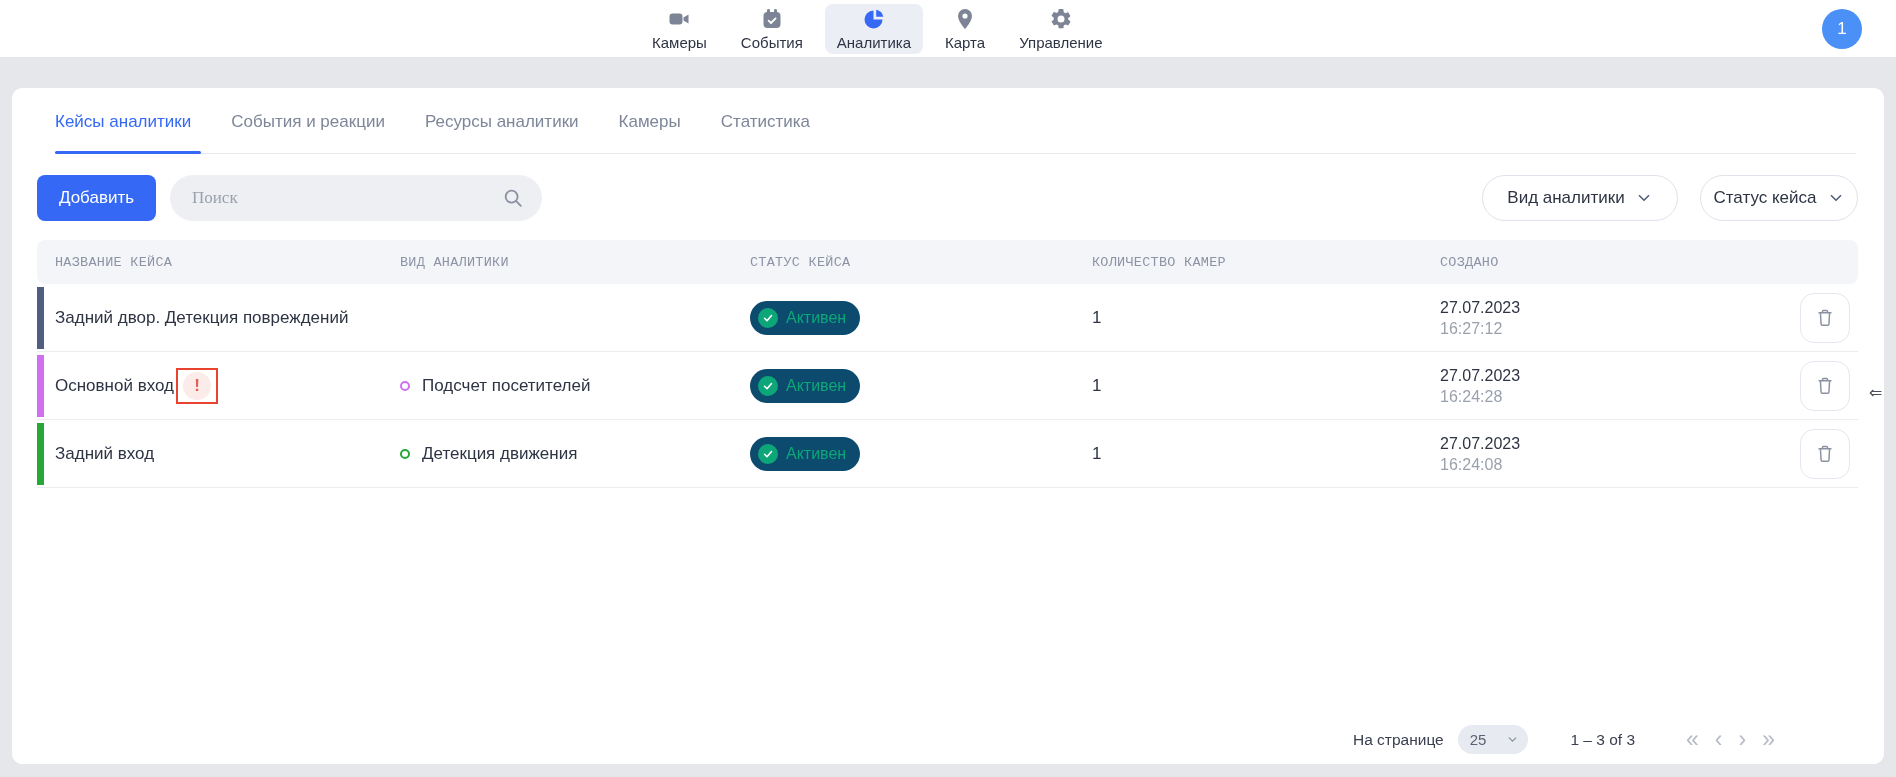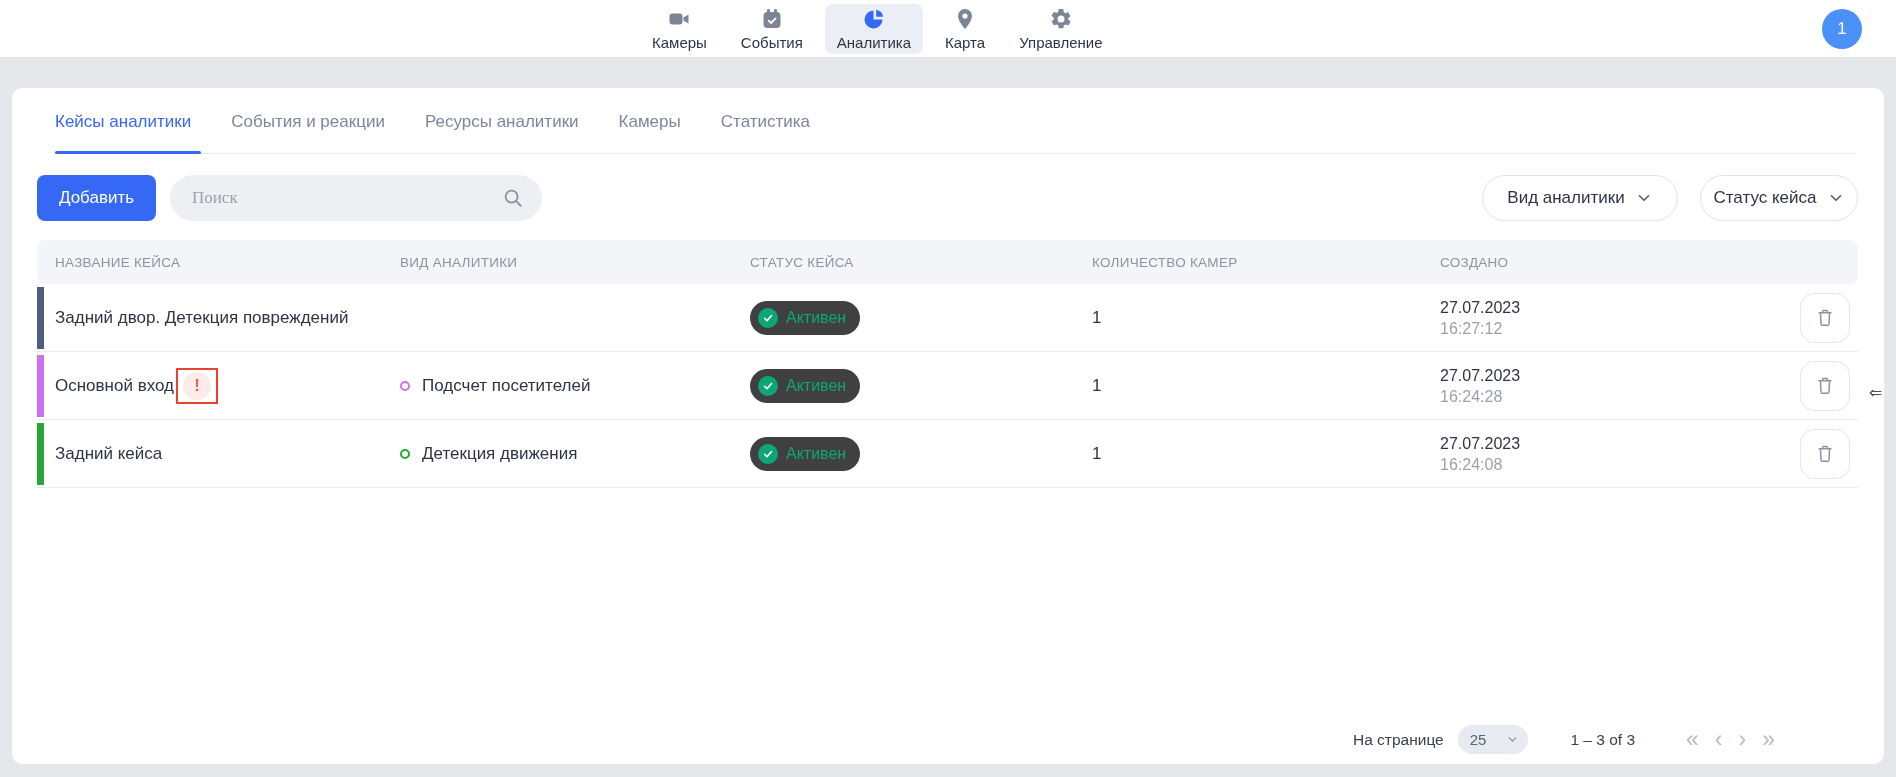--- a/index.html
+++ b/index.html
@@ -34,31 +34,31 @@
   .search-wrap { position:absolute; left:158px; top:87px; width:372px; height:46px; background:#edeff3; border-radius:23px; display:flex; align-items:center; }
   .search-input { flex:1; border:none; background:transparent; outline:none; padding:0 10px 0 22px; font-size:17px; color:#2e3444; font-family:Liberation Serif, serif; }
   .search-input::placeholder { color:#9aa1ae; }
   .search-icon { margin-right:18px; color:#8a91a0; display:flex; cursor:pointer; }
   .filter-pill { position:absolute; top:87px; height:46px; background:#fff; border:1px solid #dfe2ea; border-radius:23px; display:flex; align-items:center; justify-content:center; gap:10px; font-size:17px; color:#2e3444; cursor:pointer; }
   .filter-pill .chev { color:#55617a; display:flex; }
   .filter-analytics { left:1470px; width:196px; }
   .filter-status { left:1688px; width:158px; }
 
   
-  .thead { position:absolute; left:25px; top:152px; width:1821px; height:44px; background:#f4f5f9; border-radius:8px; }
+  .thead { position:absolute; left:25px; top:152px; width:1821px; height:44px; background:#f4f5f9; border-radius:8px;font-family:Liberation Mono, monospace; }
   .th { position:absolute; top:0; height:44px; display:flex; align-items:center; font-size:13.5px; color:#8c93a5; letter-spacing:.02em; white-space:nowrap; }
   .col-name { left:18px; } .col-type { left:363px; } .col-status { left:713px; }
   .col-cams { left:1055px; } .col-created { left:1403px; }
 
   .row { position:absolute; left:25px; width:1821px; height:68px; border-bottom:1px solid #ebecf0; cursor:pointer; }
   .row-0 { top:196px; } .row-1 { top:264px; } .row-2 { top:332px; }
   .stripe { position:absolute; left:0; top:3px; width:7px; height:62px; background:var(--accent,#ccc); }
   .cell { position:absolute; top:0; height:68px; display:flex; align-items:center; font-size:17px; color:#2e3444; white-space:nowrap; }
   .type-ring { width:10px; height:10px; border:2px solid var(--accent,#ccc); border-radius:50%; margin-right:12px; flex:0 0 auto; }
-  .status-badge { height:34px; padding:0 14px 0 8px; background:#404040; border-radius:17px; display:flex; align-items:center; gap:8px; color:#0ca678; font-size:16px; }
+  .status-badge { height:34px; padding:0 14px 0 8px; background:#0c4a6e; border-radius:17px; display:flex; align-items:center; gap:8px; color:#0ca678; font-size:16px; }
   .badge-check { width:20px; height:20px; border-radius:50%; background:#0ca678; display:flex; align-items:center; justify-content:center; }
   .created-cell { flex-direction:column; align-items:flex-start; justify-content:center; gap:3px; }
   .created-date { font-size:16px; color:#2e3444; }
   .created-time { font-size:16px; color:#9aa1ae; }
   .delete-btn { position:absolute; left:1763px; top:9px; width:50px; height:50px; background:#fff; border:1px solid #e3e7ee; border-radius:14px; display:flex; align-items:center; justify-content:center; color:#8a91a0; cursor:pointer; }
 
   .warn-box { margin-left:2px; width:42px; height:36px; border:2px solid #e8432e; display:flex; align-items:center; justify-content:center; }
   .warn-circle { width:28px; height:28px; border-radius:50%; background:#fbebe9; color:#e06055; font-size:17px; font-weight:bold; display:flex; align-items:center; justify-content:center; }
 
   
@@ -245,21 +245,21 @@
             <path d="M9.3 6V4.6c0-.5.4-.9.9-.9h3.6c.5 0 .9.4.9.9V6"></path>
             <path d="M5.5 6.3h13"></path>
             <path d="M7 6.3l.7 12.2c0 .8.6 1.4 1.4 1.4h5.8c.8 0 1.4-.6 1.4-1.4L17 6.3"></path>
           </svg>
       </button>
     </div>
 
     <div class="row row-2" style="--accent: #27a737;">
       <span class="stripe"></span>
       <div class="cell col-name">
-          <span>Задний кейса</span>
+          <span>Задний вход</span>
         </div>
       <div class="cell col-type">
         <span class="type-ring"></span>
         <span>Детекция движения</span>
       </div>
       <div class="cell col-status">
         <span class="status-badge">
           <span class="badge-check">
             <svg width="12" height="12" viewBox="0 0 24 24" fill="none" stroke="#fff" stroke-width="3.2" stroke-linecap="round" stroke-linejoin="round">
                 <polyline points="5 12.5 10 17.5 19 7"></polyline>

